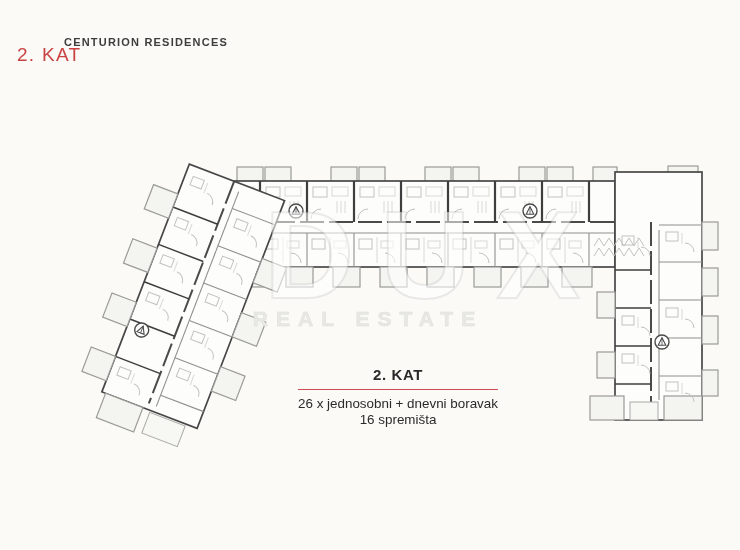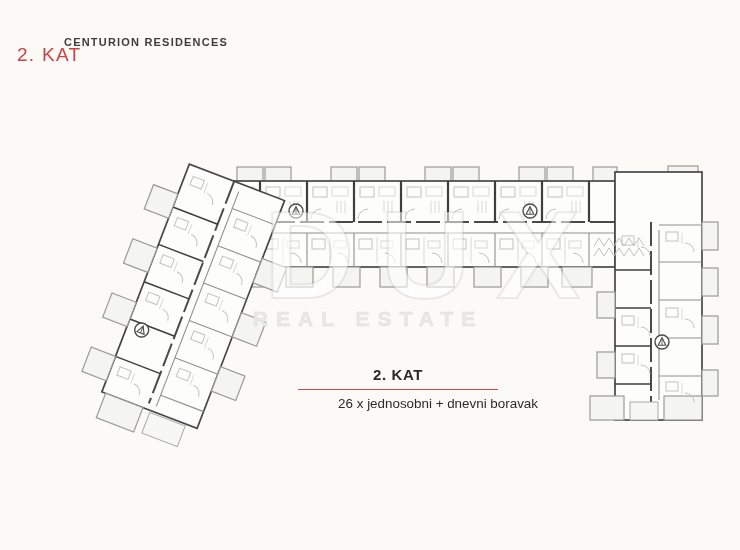--- a/index.html
+++ b/index.html
@@ -30,21 +30,20 @@
   .caption-title{
     font-size:15px;font-weight:bold;letter-spacing:0.6px;
   }
   .caption-divider{
     margin:6px auto 6px auto;width:200px;height:0;
     border-top:1.6px solid #cc4a52;
   }
   .caption-line{
     font-size:13.4px;font-weight:500;line-height:15.6px;
     white-space:nowrap;
-    text-align:right;
   }
   
   .plan{position:absolute;left:0;top:0;}
   .ow{stroke:#474747;stroke-width:1.7;fill:#fdfdfb;}       
   .wd{stroke:#3e3e3e;stroke-width:2.2;fill:none;}          
   .wm{stroke:#3e3e3e;stroke-width:1.5;fill:none;}          
   .cd{stroke:#4a4a4a;stroke-width:2;fill:none;stroke-dasharray:24 5;} 
   .md{stroke:#8f8f8c;stroke-width:1.1;fill:none;}          
   .ld{stroke:#c2c2be;stroke-width:1;fill:none;}            
   .xl{stroke:#d9d9d4;stroke-width:1;fill:none;}            
@@ -284,15 +283,16 @@
     <g>
       <text class="wm-logo" x="435" y="298">DUX</text>
       <text class="wm-sub" x="368" y="326">REAL ESTATE</text>
     </g>
   </svg>
 
   <div class="caption">
     <div class="caption-title">2. KAT</div>
     <div class="caption-divider"></div>
     <div class="caption-line">26 x jednosobni + dnevni boravak</div>
+    <div class="caption-line">16 spremišta</div>
   </div>
 
 </div>
 
 </body></html>

